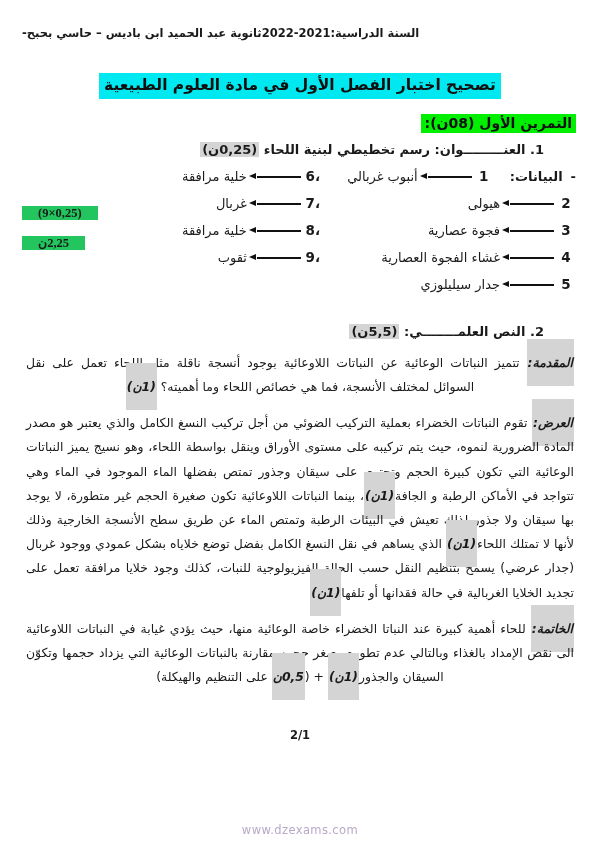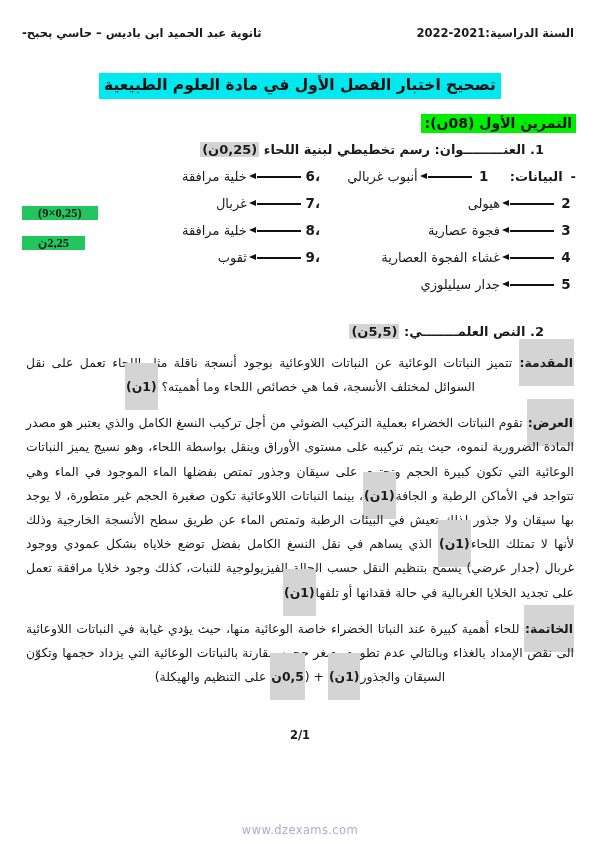--- a/index.html
+++ b/index.html
@@ -20,21 +20,20 @@
     width: 600px;
     height: 844px;
     box-sizing: border-box;
     padding: 0;
   }
 
   
   .doc-header {
     display: flex;
     flex-direction: row-reverse;
-    justify-content: space-between;
     align-items: flex-start;
     padding: 26px 26px 0 22px;
     font-size: 11.5px;
     font-weight: 600;
     letter-spacing: 0;
   }
   .doc-header .school,
   .doc-header .year {
     white-space: nowrap;
     direction: rtl;
@@ -182,20 +181,21 @@
     font-size: 12.4px;
     line-height: 1.95;
     margin: 12px 26px 0 26px;
     font-weight: 500;
   }
   .para.center-last { text-align-last: center; }
   .para .tag {
     background: #d4d4d4;
     font-weight: 700;
     padding: 16px 1px;
+    font-style: italic;
   }
 
   
   .page-num {
     position: absolute;
     left: 0; right: 0;
     top: 728px;
     text-align: center;
     font-size: 11.5px;
     font-weight: 700;

